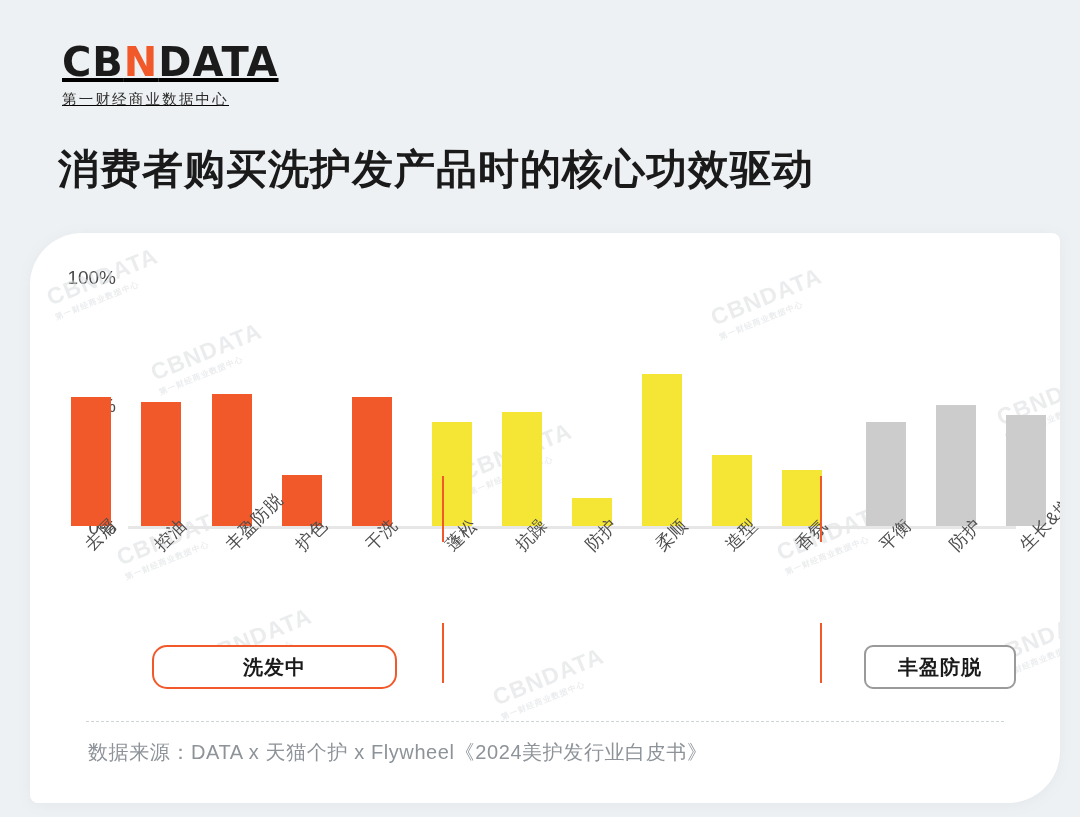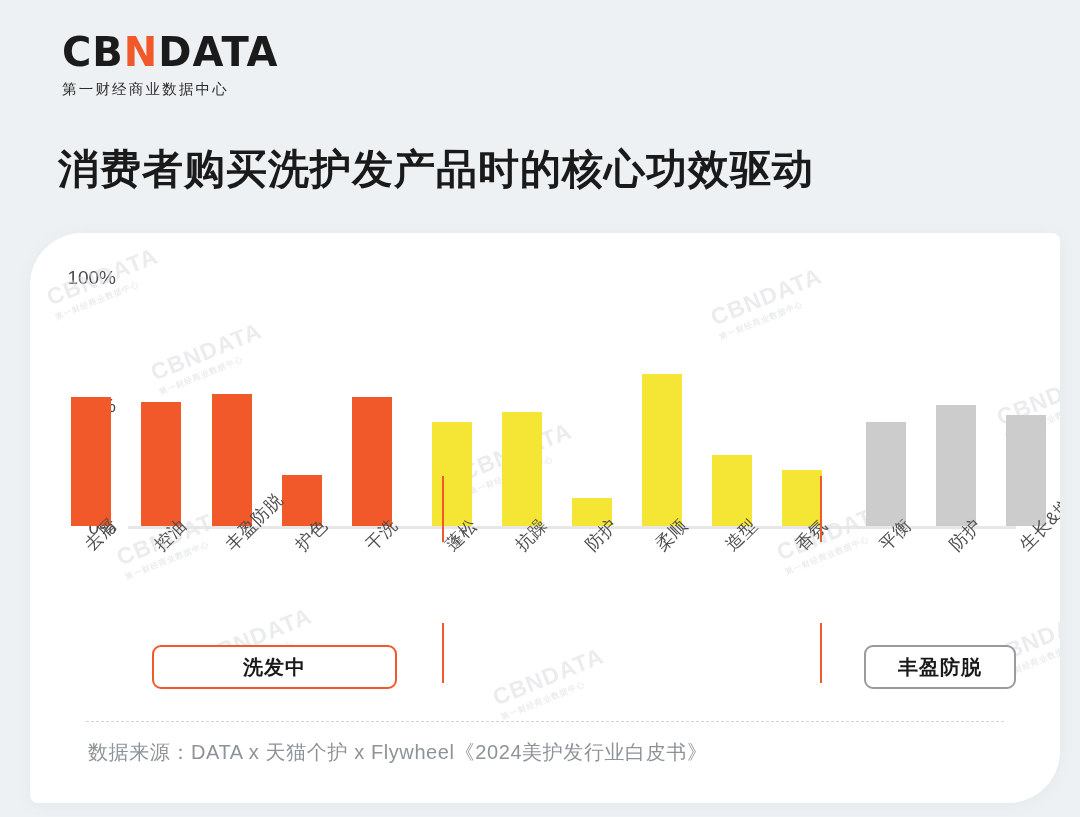--- a/index.html
+++ b/index.html
@@ -12,21 +12,22 @@
     background: #eef1f3;
     font-family: "Liberation Sans", "DejaVu Sans", sans-serif;
     overflow: hidden;
     position: relative;
   }
 
   
   .logo-block {
     position: absolute;
     left: 62px;
-    top: 32px;
+    top: 42px;
+    text-decoration: underline;
   }
   .logo-word {
     font-size: 40px;
     font-weight: 700;
     letter-spacing: 1px;
     color: #1b1b1b;
     line-height: 1;
     font-family: "DejaVu Sans", sans-serif;
     display: flex;
     align-items: center;
@@ -146,21 +147,21 @@
     background: #fff;
     display: flex;
     align-items: center;
     justify-content: center;
     font-size: 20px;
     font-weight: 700;
     color: #1a1a1a;
     letter-spacing: 1px;
     box-sizing: border-box;
   }
-  .pill.p-orange { border-color: #f1592a; }
+  .pill.p-orange { border-color: #f1592a; border-radius: 15px; }
   .pill.p-yellow { border-color: #f5e636; }
   .pill.p-gray   { border-color: #9a9a9a; }
 
   
   .dashed {
     position: absolute;
     left: 56px;
     top: 488px;
     width: 918px;
     border-top: 1.6px dashed #cfd4d6;

